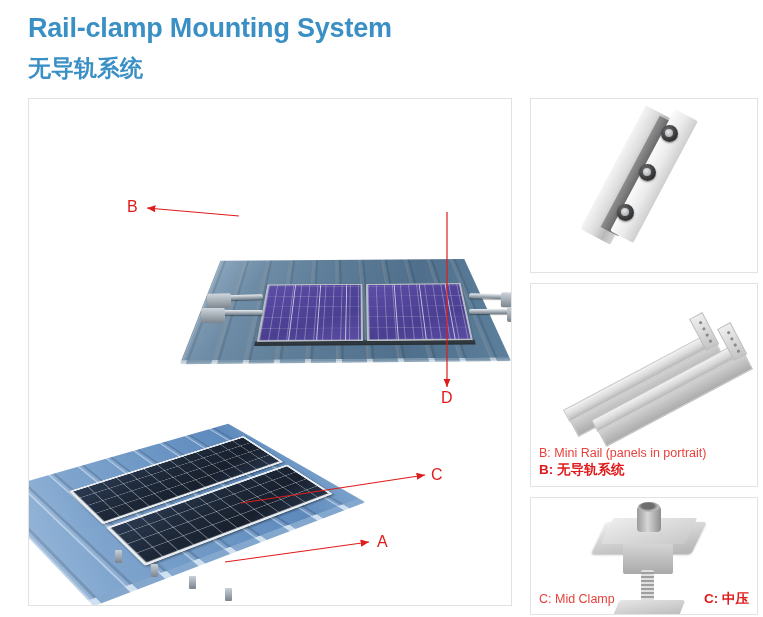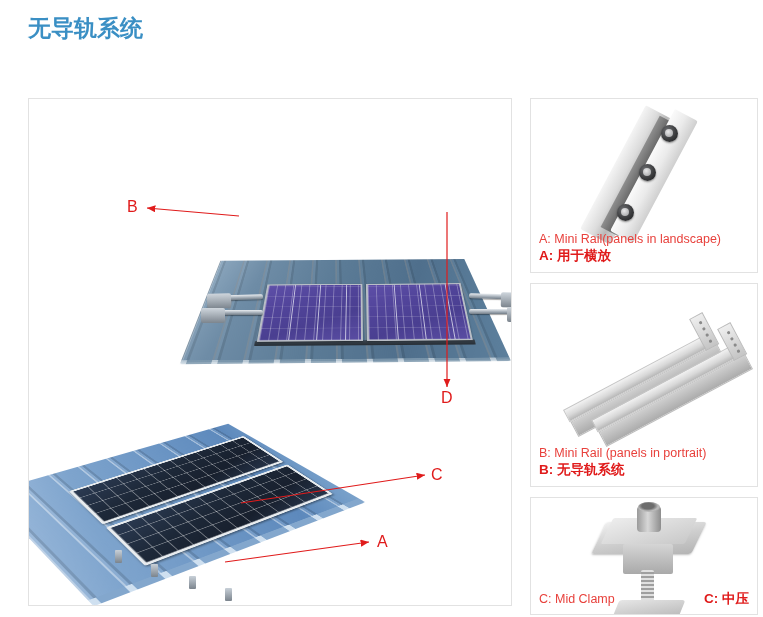--- a/index.html
+++ b/index.html
@@ -13,21 +13,21 @@
   .page{position:absolute;inset:0;}
 
   
   .header{position:absolute;left:28px;top:14px;width:500px;}
   .title-en{
     font-size:27px;font-weight:bold;color:#3a8fc4;
     letter-spacing:-0.2px;line-height:1.05;white-space:nowrap;
   }
   .title-cn{
     font-size:23px;font-weight:bold;color:#3a8fc4;
-    line-height:1.15;margin-top:1px;white-space:nowrap;
+    line-height:1.15;margin-top:13px;white-space:nowrap;
   }
 
   
   .main-panel{
     position:absolute;left:28px;top:98px;width:484px;height:508px;
     border:1px solid #e2e2e2;background:#fff;box-sizing:border-box;
     overflow:hidden;
   }
 
   
@@ -209,20 +209,21 @@
     background:repeating-linear-gradient(180deg,#e0e0e0 0 2px,#9f9f9f 2px 4px);border-radius:2px;}
   .cl-base{position:absolute;left:22px;top:96px;width:66px;height:22px;
     background:linear-gradient(170deg,#e6e6e6,#b1b1b1);transform:skewX(-22deg);border-radius:3px;}
 </style>
 </head>
 <body>
 
 <div class="page">
 
   <div class="header">
+    <div class="title-en">Rail-clamp Mounting System</div>
     <div class="title-cn">无导轨系统</div>
   </div>
 
   <div class="main-panel">
 
     <div class="scene-top">
       <div class="roof-top">
         <div class="ribs"></div>
         <div class="seam"></div>
         <div class="edge-bot"></div>
@@ -306,24 +307,20 @@
               <span class="hole"></span>
             </span>
           <span class="bolt b-b">
               <span class="hole"></span>
             </span>
           <span class="bolt b-c">
               <span class="hole"></span>
             </span>
         </div>
       </div>
-      <div class="cap">
-        <div class="en">A: Mini Rail(panels in landscape)</div>
-        <div class="cn">A: 用于横放</div>
-      </div>
     </div>
 
     <div class="card card2">
       <div class="fig">
         <div class="lrails">
           <div class="lrail lr1">
             <span class="web"></span>
             <span class="endplate">
                 <i></i>
                 <i></i>

